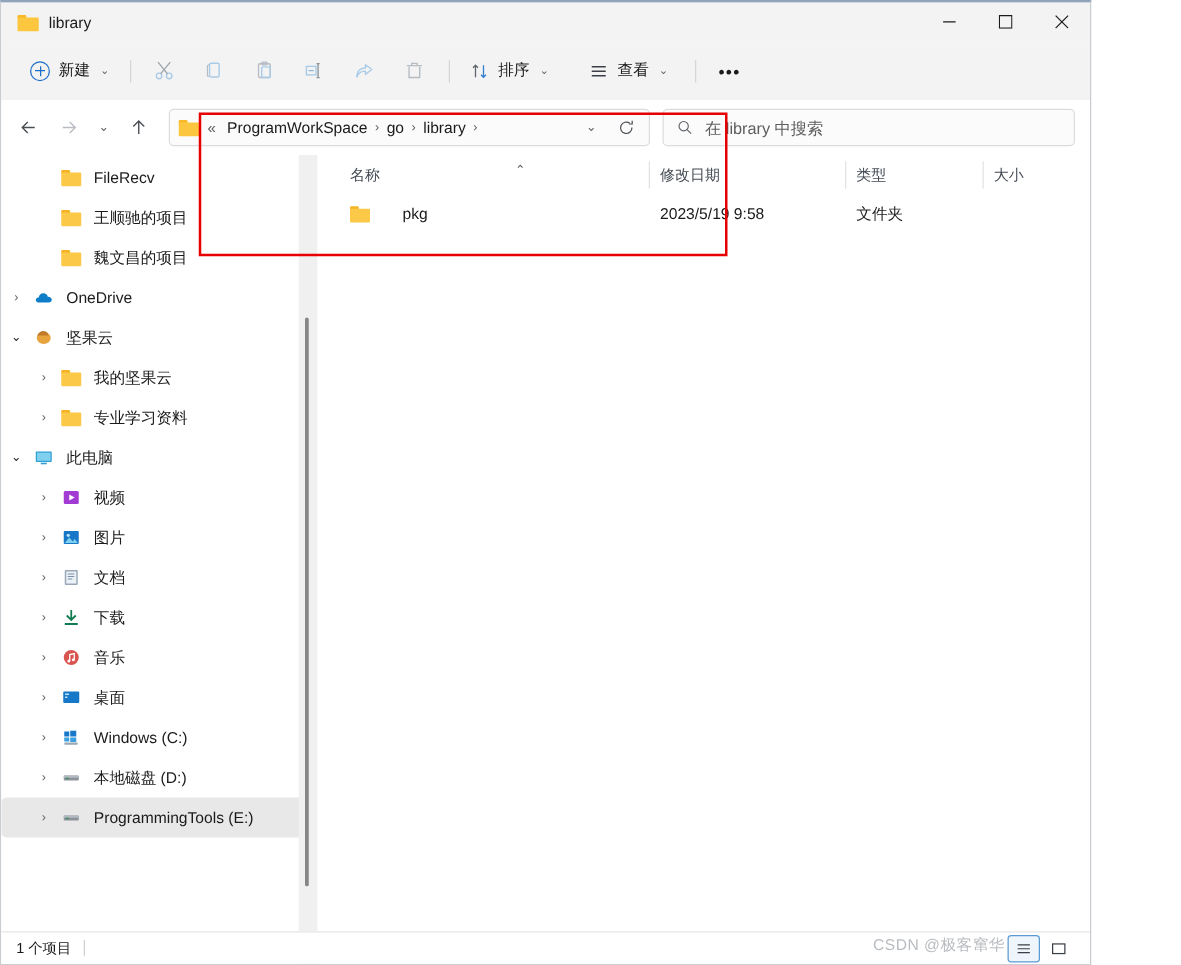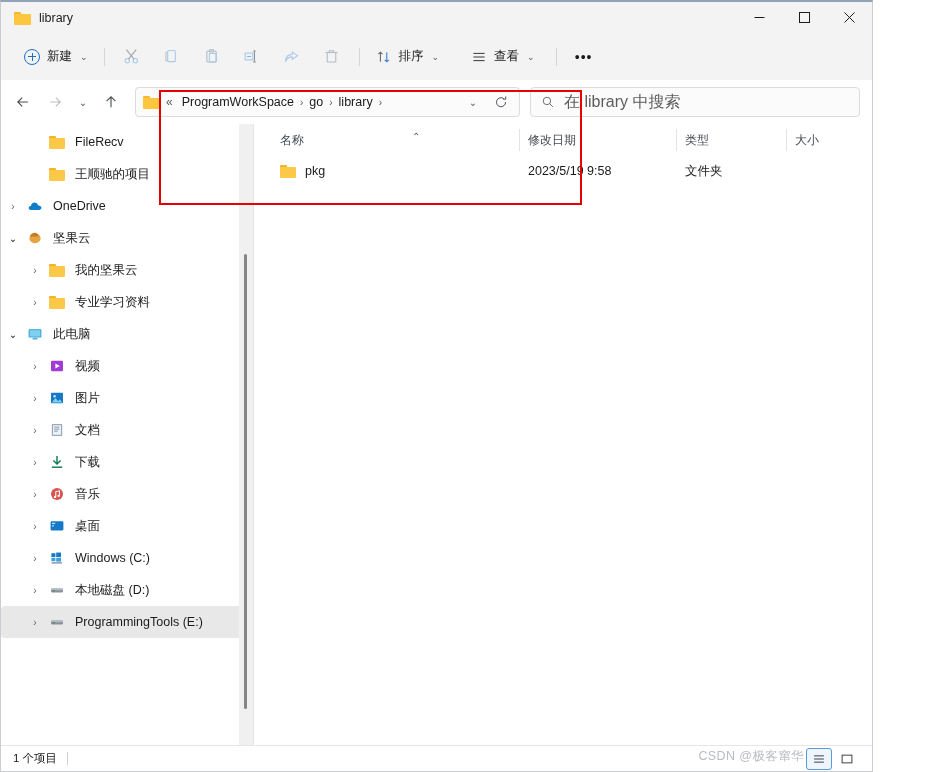--- a/index.html
+++ b/index.html
@@ -98,21 +98,21 @@
     width: 28px; height: 26px; display: flex; align-items: center; justify-content: center;
     border-radius: 3px;
   }
   #searchbox {
     width: 330px; height: 30px; background: #fbfbfb;
     border: 1px solid #dcdcdc; border-radius: 4px;
     display: flex; align-items: center; padding: 0 10px; gap: 9px;
   }
   #search-input {
     border: none; outline: none; background: transparent; flex: 1 1 auto;
-    font-size: 16px; color: #5d5d5d;
+    font-size: 13px; color: #5d5d5d;
     font-family: "Liberation Sans", "DejaVu Sans", sans-serif;
   }
   #search-input::placeholder { color: #5d5d5d; opacity: 1; }
 
   
   #body { display: flex; height: 100%; }
   #sidebar {
     width: 252px; flex: 0 0 252px; position: relative;
     background: #ffffff; overflow: hidden; padding-top: 2px;
   }
@@ -170,21 +170,21 @@
   .col-type { width: 110px; }
   .col-size { width: 70px; }
   #sort-caret {
     position: absolute; left: 140px; top: 2px;
     color: #5d5d5d; font-size: 10px;
   }
   .file-row {
     height: 30px; display: flex; align-items: center;
     font-size: 12.5px; color: #1b1b1b; padding-left: 18px;
   }
-  .fr-name { width: 248px; display: flex; align-items: center; gap: 9px; padding-left: 8px; }
+  .fr-name { width: 248px; display: flex; align-items: center; gap: 26px; padding-left: 8px; }
   .fr-date { width: 157px; padding-left: 8px; color: #1b1b1b; }
   .fr-type { width: 110px; padding-left: 8px; color: #1b1b1b; }
   .fr-size { width: 70px; padding-left: 8px; }
 
   
   #statusbar {
     position: absolute; left: 0; bottom: 0; width: 100%; height: 26px;
     background: #ffffff; border-top: 1px solid #e6e6e6;
     display: flex; align-items: center; padding: 0 8px;
     font-size: 11.5px; color: #1b1b1b;
@@ -376,20 +376,27 @@
               <span class="mini-folder"></span>
             </span>
             <span>FileRecv</span>
           </div>
           <div class="tree-row indent-2">
             <span class="twisty"></span>
             <span class="tree-icon">
               <span class="mini-folder"></span>
             </span>
             <span>王顺驰的项目</span>
+          </div>
+          <div class="tree-row indent-2">
+            <span class="twisty"></span>
+            <span class="tree-icon">
+              <span class="mini-folder"></span>
+            </span>
+            <span>魏文昌的项目</span>
           </div>
           <div class="tree-row indent-1">
             <span class="twisty">›</span>
             <span class="tree-icon">
               <svg width="16" height="16" viewBox="0 0 20 20">
                 <path d="M5.2 15 C2.6 15 1.4 12.9 2.4 11.2 C3 10.2 4.2 9.8 5 10 C5.2 7.2 7.6 5.4 10.2 5.8 C12.4 6.1 13.8 7.8 14 9.3 C16.4 9.1 18 10.6 18 12.2 C18 13.8 16.7 15 15 15 Z" fill="#0f7ec8"></path>
               </svg>
             </span>
             <span>OneDrive</span>
           </div>

